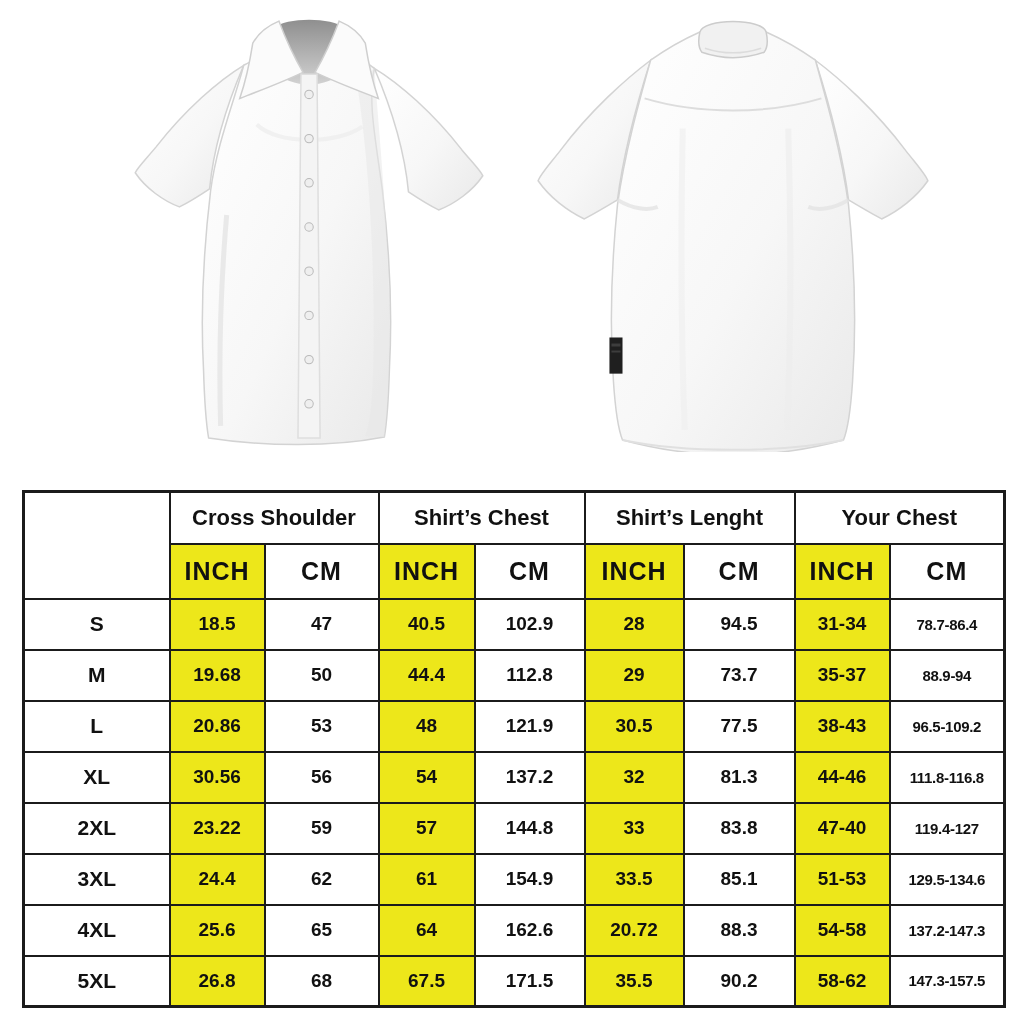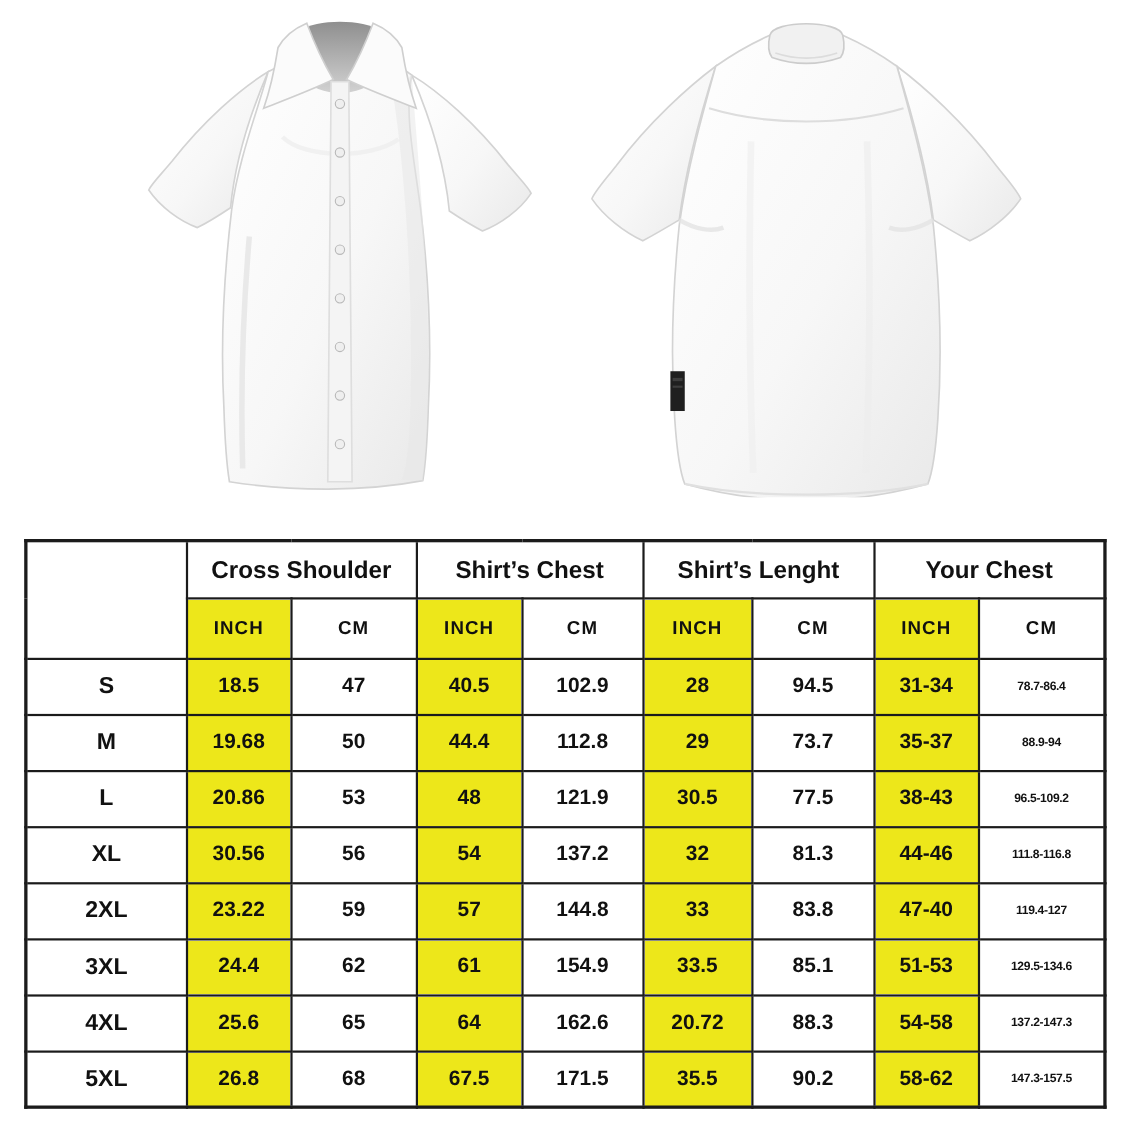--- a/index.html
+++ b/index.html
@@ -33,25 +33,25 @@
   }
   table.size-chart td,table.size-chart th{
     border:2px solid var(--border);
     text-align:center;vertical-align:middle;
     font-weight:bold;color:var(--text);padding:0;overflow:hidden;
   }
   tr.hrow1 th, td.corner{height:52px;}
   tr.hrow2 td{height:55px;}
   tbody td{height:51px;}
   .group-h{font-size:22px;letter-spacing:0px;}
-  .unit-h{font-size:17px;letter-spacing:1px;}
+  .unit-h{font-size:25px;letter-spacing:1px;}
   .inch{background:var(--yellow);}
   .size-cell{font-size:21px;}
   td.val{font-size:19px;}
-  td.val.small{font-size:11px;letter-spacing:-0.3px;}
+  td.val.small{font-size:15px;letter-spacing:-0.3px;}
 </style>
 </head>
 <body>
 
 <div class="stage">
 
   <svg class="shirt-front" viewBox="0 0 390 442" xmlns="http://www.w3.org/2000/svg" aria-hidden="true">
     <defs>
       <linearGradient id="fgrad" x1="0" y1="0" x2="1" y2="1">
         <stop offset="0" stop-color="#ffffff"></stop>

